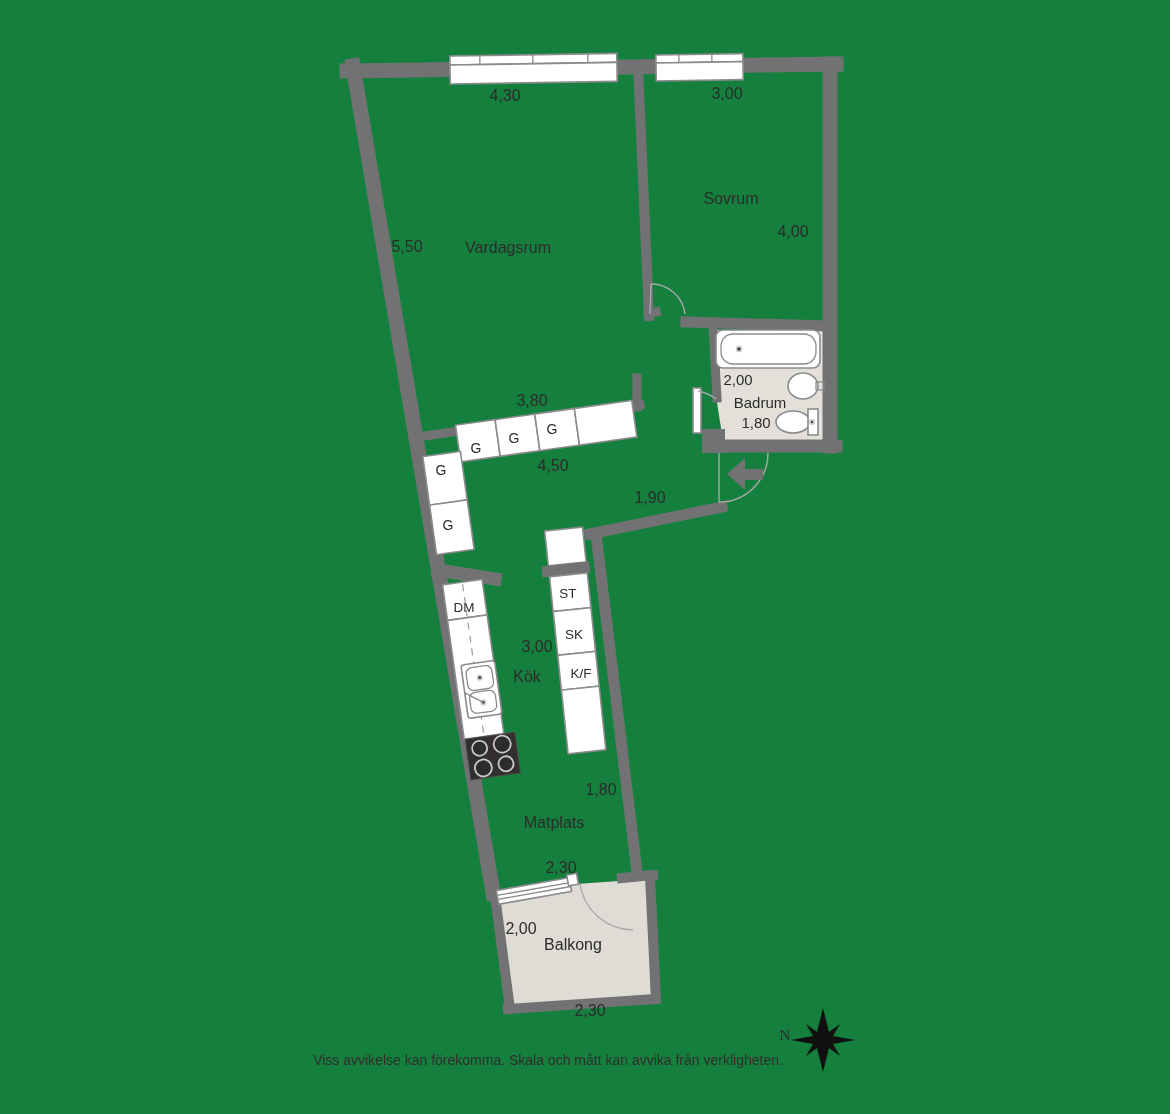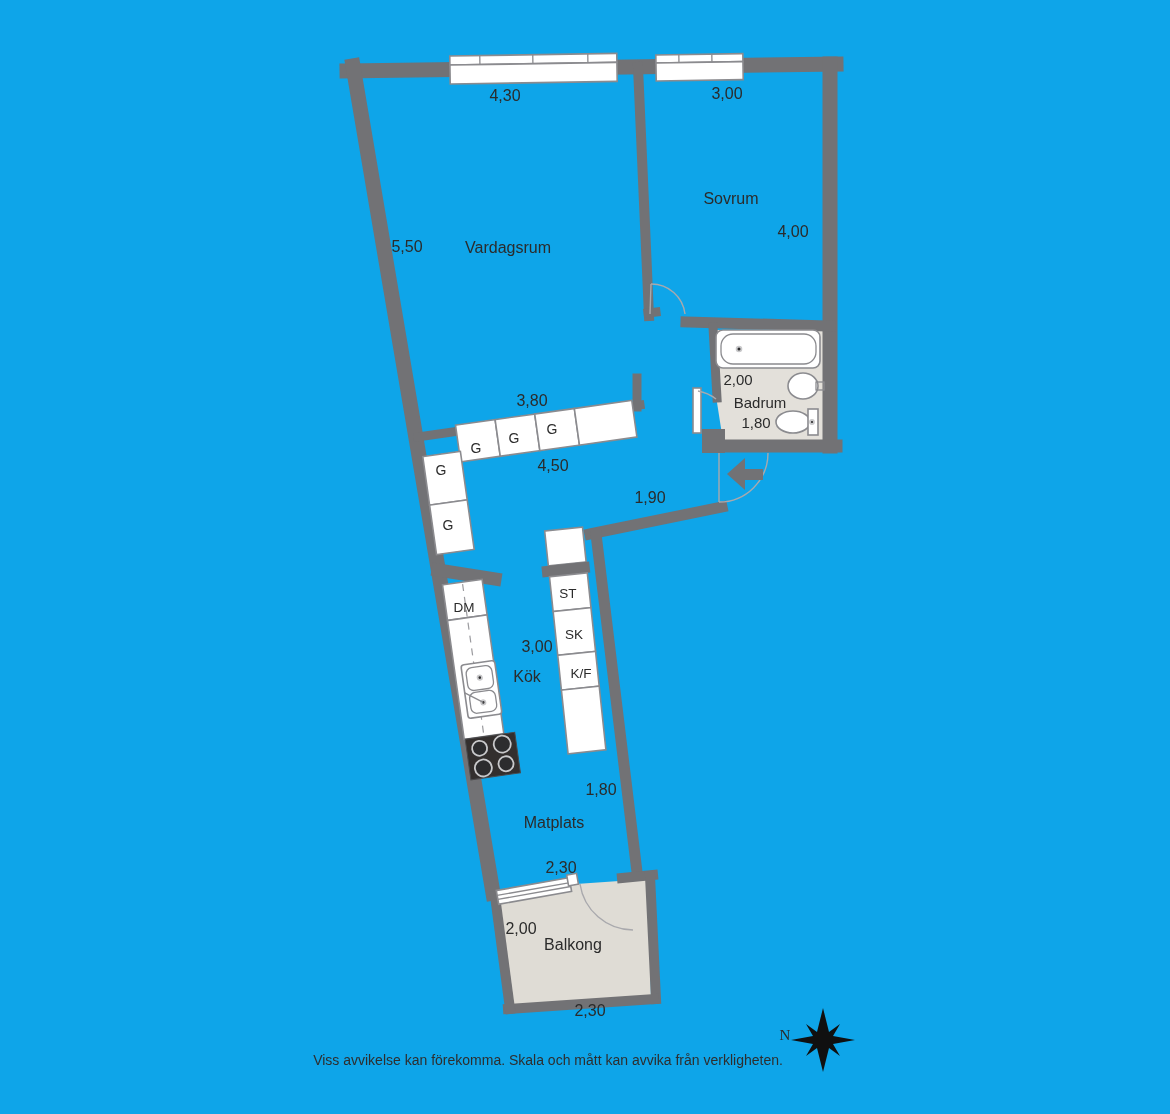--- a/index.html
+++ b/index.html
@@ -1,16 +1,16 @@
 <!DOCTYPE html>
 <html><head>
 <meta charset="utf-8">
 <style>
   html,body{margin:0;padding:0;background:#f6f6f6;}
-  .stage{position:relative;width:1170px;height:1114px;background:#0ea5e9;margin:0 auto;overflow:hidden;
+  .stage{position:relative;width:1170px;height:1114px;background:#15803d;margin:0 auto;overflow:hidden;
          font-family:"Liberation Sans",sans-serif;}
   svg{position:absolute;left:0;top:0;}
   
   .wall{stroke:#727275;fill:none;stroke-linecap:square;}
   .w15{stroke-width:15;}
   .w13{stroke-width:13;}
   .w11{stroke-width:11;}
   .w10{stroke-width:10;}
   .w9{stroke-width:9;}
   .wallfill{fill:#727275;stroke:none;}

